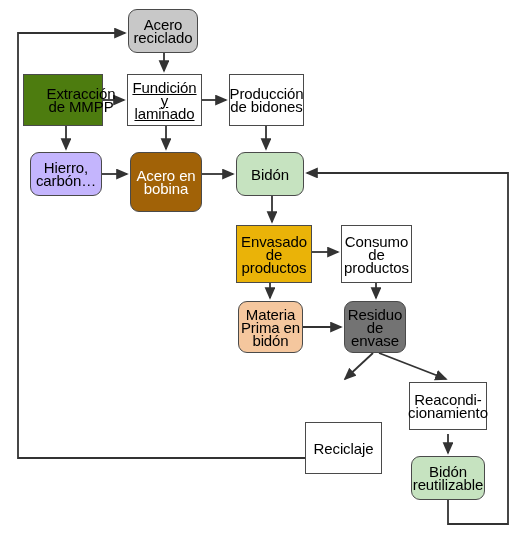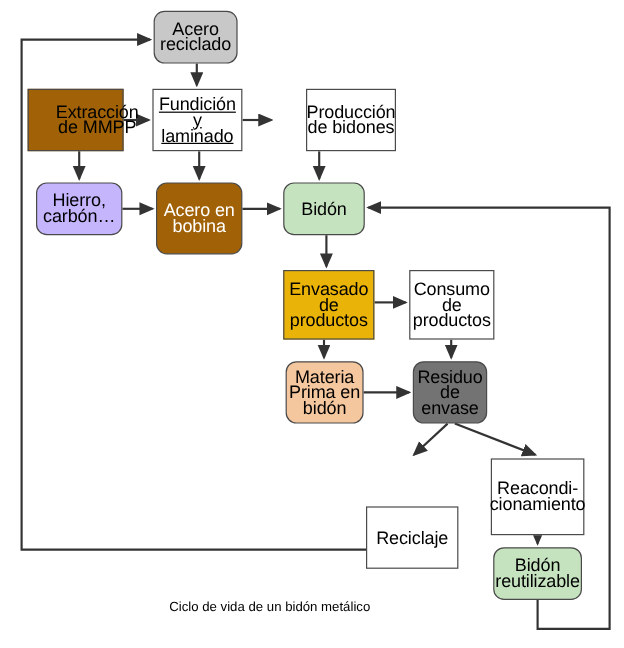--- a/index.html
+++ b/index.html
@@ -85,45 +85,44 @@
         <polyline points="379,353 446,379" fill="none" stroke="#333333" stroke-width="1.8" stroke-linecap="butt" stroke-linejoin="miter" marker-end="url(#arrowhead)"></polyline>
         <polyline points="448,434 448,453" fill="none" stroke="#333333" stroke-width="1.8" stroke-linecap="butt" stroke-linejoin="miter" marker-end="url(#arrowhead)"></polyline>
         <polyline points="343,434 343,458 18,458 18,33 125,33" fill="none" stroke="#333333" stroke-width="1.8" stroke-linecap="butt" stroke-linejoin="miter" marker-end="url(#arrowhead)"></polyline>
         <polyline points="448,500 448,524 508,524 508,173 307,173" fill="none" stroke="#333333" stroke-width="1.8" stroke-linecap="butt" stroke-linejoin="miter" marker-end="url(#arrowhead)"></polyline>
       </g>
   </svg>
 
   <div id="node-layer">
       <div class="node rounded" style="left: 128px; top: 9px; width: 70px; height: 44px; background: rgb(200, 200, 200); color: rgb(0, 0, 0);"><span>Acero
 reciclado</span></div>
-      <div class="node sharp" style="left: 23px; top: 74px; width: 80px; height: 52px; background: #a16207; color: rgb(0, 0, 0); padding-left: 36px;"><span>Extracción
+      <div class="node sharp" style="left: 23px; top: 74px; width: 80px; height: 52px; background: #4d7c0f; color: rgb(0, 0, 0); padding-left: 36px;"><span>Extracción
 de MMPP</span></div>
       <div class="node sharp" style="left: 127px; top: 74px; width: 75px; height: 52px; background: rgb(255, 255, 255); color: rgb(0, 0, 0); text-decoration: underline;"><span>Fundición y
 laminado</span></div>
-      <div class="node sharp" style="left: 229px; top: 74px; width: 75px; height: 52px; background: rgb(255, 255, 255); color: rgb(0, 0, 0); margin-left: 26px;"><span>Producción
+      <div class="node sharp" style="left: 229px; top: 74px; width: 75px; height: 52px; background: rgb(255, 255, 255); color: rgb(0, 0, 0);"><span>Producción
 de bidones</span></div>
       <div class="node rounded" style="left: 30px; top: 152px; width: 72px; height: 44px; background: #c4b5fd; color: rgb(0, 0, 0); justify-content: center;"><span>Hierro,
 carbón…</span></div>
       <div class="node rounded" style="left: 130px; top: 152px; width: 72px; height: 60px; background: #a16207; color: rgb(255, 255, 255);"><span>Acero  en
 bobina</span></div>
       <div class="node rounded" style="left: 236px; top: 152px; width: 68px; height: 44px; background: rgb(198, 227, 192); color: rgb(0, 0, 0);"><span>Bidón</span></div>
       <div class="node sharp" style="left: 236px; top: 225px; width: 76px; height: 58px; background: #eab308; color: rgb(0, 0, 0);"><span>Envasado
 de
 productos</span></div>
       <div class="node sharp" style="left: 341px; top: 225px; width: 71px; height: 58px; background: rgb(255, 255, 255); color: rgb(0, 0, 0);"><span>Consumo
 de
 productos</span></div>
       <div class="node rounded" style="left: 238px; top: 301px; width: 65px; height: 52px; background: rgb(245, 199, 158); color: rgb(0, 0, 0); justify-content: center;"><span>Materia
 Prima en
 bidón</span></div>
       <div class="node rounded" style="left: 344px; top: 301px; width: 62px; height: 52px; background: #737373; color: rgb(0, 0, 0);"><span>Residuo
 de
 envase</span></div>
       <div class="node sharp" style="left: 305px; top: 382px; width: 77px; height: 52px; background: rgb(255, 255, 255); color: rgb(0, 0, 0); margin-top: 40px;"><span>Reciclaje</span></div>
-      <div class="node sharp" style="left: 409px; top: 382px; width: 78px; height: 64px; background: rgb(255, 255, 255); color: rgb(0, 0, 0);"><span>Reacondi-
+      <div class="node sharp" style="left: 409px; top: 382px; width: 78px; height: 48px; background: rgb(255, 255, 255); color: rgb(0, 0, 0);"><span>Reacondi-
 cionamiento</span></div>
       <div class="node rounded" style="left: 411px; top: 456px; width: 74px; height: 44px; background: rgb(198, 227, 192); color: rgb(0, 0, 0);"><span>Bidón
 reutilizable</span></div>
     </div>
 
-  <div class="caption" style="left:141px; top:500px;">Ciclo de vida de un bidón metálico</div>
 
 </div>
 
 </body></html>

